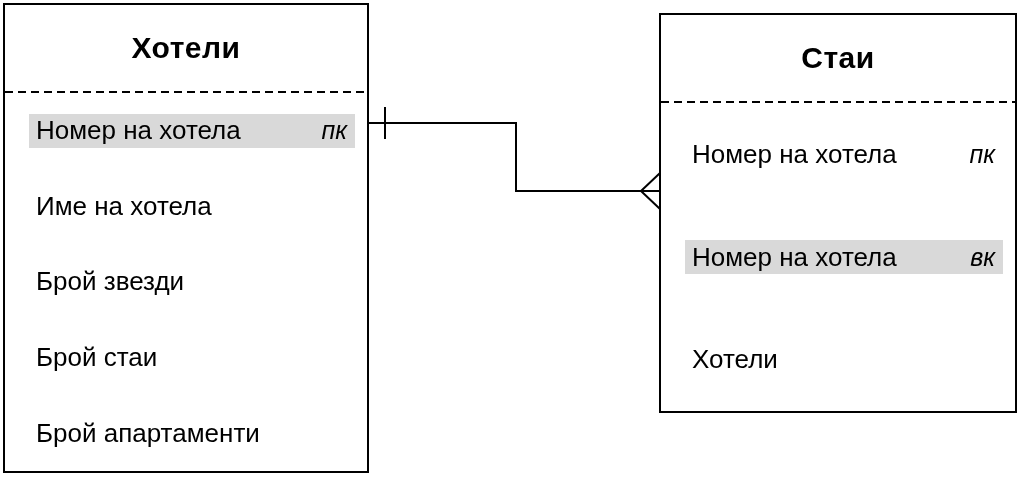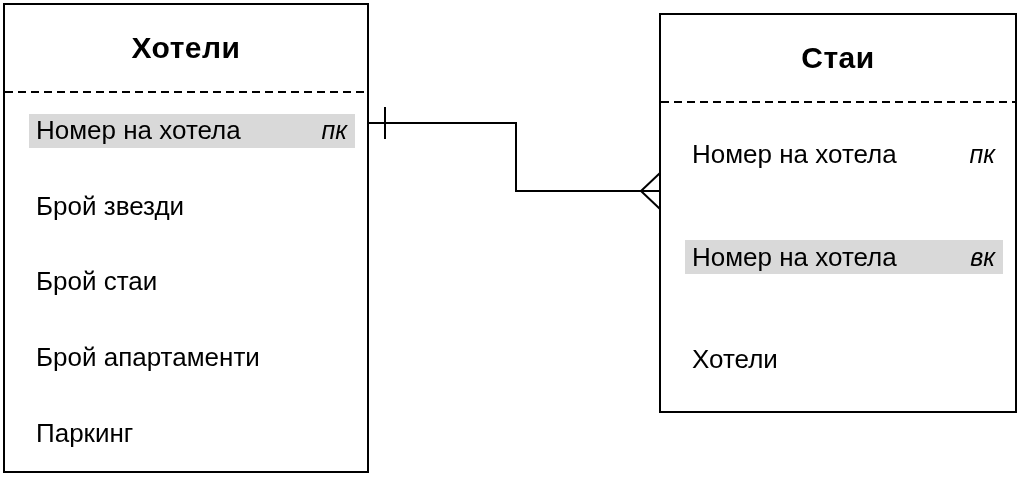--- a/index.html
+++ b/index.html
@@ -81,20 +81,26 @@
     <div class="divider"></div>
     <div class="attr-rows">
 
       <div class="attr-row">
         <div class="band highlighted">
           <span class="attr-label">Номер на хотела</span>
           <span class="attr-key">пк</span>
         </div>
       </div>
 
+      <div class="attr-row">
+        <div class="band">
+          <span class="attr-label">Име на хотела</span>
+          <span class="attr-key"></span>
+        </div>
+      </div>
 
       <div class="attr-row">
         <div class="band">
           <span class="attr-label">Брой звезди</span>
           <span class="attr-key"></span>
         </div>
       </div>
 
       <div class="attr-row">
         <div class="band">
@@ -103,26 +109,20 @@
         </div>
       </div>
 
       <div class="attr-row">
         <div class="band">
           <span class="attr-label">Брой апартаменти</span>
           <span class="attr-key"></span>
         </div>
       </div>
 
-      <div class="attr-row">
-        <div class="band">
-          <span class="attr-label">Паркинг</span>
-          <span class="attr-key"></span>
-        </div>
-      </div>
 
     </div>
   </div>
 
   <div class="entity entity-right">
     <div class="entity-title">Стаи</div>
     <div class="divider"></div>
     <div class="attr-rows">
 
       <div class="attr-row">

